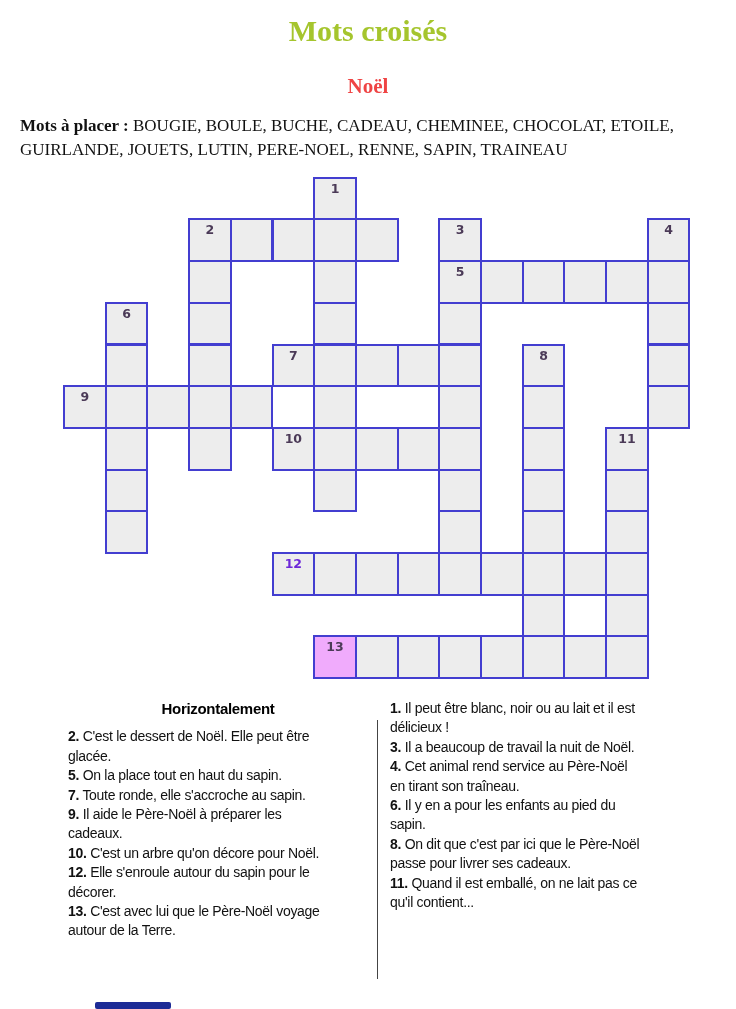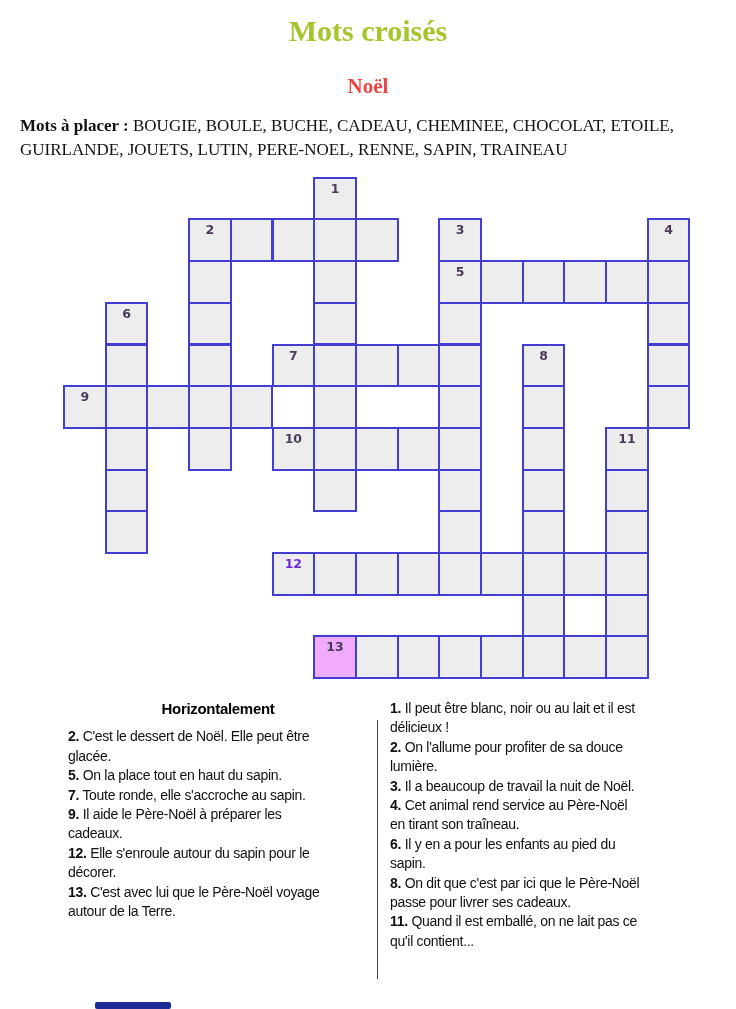--- a/index.html
+++ b/index.html
@@ -157,35 +157,34 @@
 
   <div class="clue-col" id="across-col" style="left:68px;top:699px;width:300px;">
     <div class="col-header">Horizontalement</div>
     <div class="clue-list">
         <div class="clue"><b>2.</b><span class="clue-text"> C'est le dessert de Noël. Elle peut être
 glacée.</span></div>
         <div class="clue"><b>5.</b><span class="clue-text"> On la place tout en haut du sapin.</span></div>
         <div class="clue"><b>7.</b><span class="clue-text"> Toute ronde, elle s'accroche au sapin.</span></div>
         <div class="clue"><b>9.</b><span class="clue-text"> Il aide le Père-Noël à préparer les
 cadeaux.</span></div>
+        <div class="clue"><b>10.</b><span class="clue-text"> C'est un arbre qu'on décore pour Noël.</span></div>
         <div class="clue"><b>12.</b><span class="clue-text"> Elle s'enroule autour du sapin pour le
 décorer.</span></div>
         <div class="clue"><b>13.</b><span class="clue-text"> C'est avec lui que le Père-Noël voyage
 autour de la Terre.</span></div>
       </div>
   </div>
 
   <div id="clue-divider"></div>
 
   <div class="clue-col" id="down-col" style="left:390px;top:699px;width:300px;">
     <div class="clue-list">
         <div class="clue"><b>1.</b><span class="clue-text"> Il peut être blanc, noir ou au lait et il est
 délicieux !</span></div>
-        <div class="clue"><b>2.</b><span class="clue-text"> On l'allume pour profiter de sa douce
-lumière.</span></div>
         <div class="clue"><b>3.</b><span class="clue-text"> Il a beaucoup de travail la nuit de Noël.</span></div>
         <div class="clue"><b>4.</b><span class="clue-text"> Cet animal rend service au Père-Noël
 en tirant son traîneau.</span></div>
         <div class="clue"><b>6.</b><span class="clue-text"> Il y en a pour les enfants au pied du
 sapin.</span></div>
         <div class="clue"><b>8.</b><span class="clue-text"> On dit que c'est par ici que le Père-Noël
 passe pour livrer ses cadeaux.</span></div>
         <div class="clue"><b>11.</b><span class="clue-text"> Quand il est emballé, on ne lait pas ce
 qu'il contient...</span></div>
       </div>

